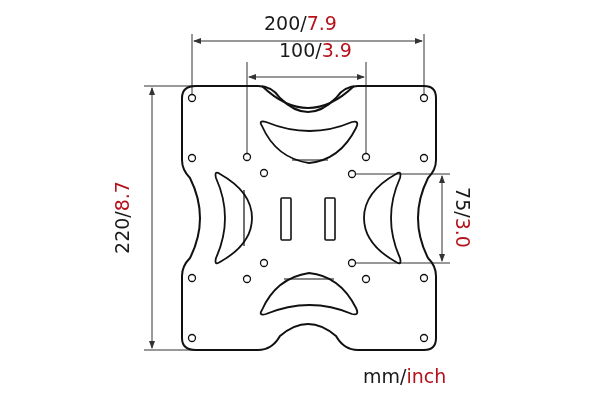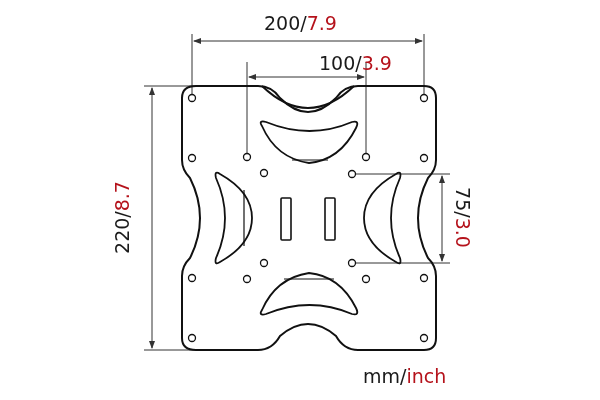--- a/index.html
+++ b/index.html
@@ -84,21 +84,21 @@
     <circle cx="352" cy="263" r="3.5"></circle>
     <circle cx="247" cy="279" r="3.5"></circle>
     <circle cx="366" cy="279" r="3.5"></circle>
   </g>
 </svg>
 
 <div class="lbl" style="left:264px; top:14px;">
   <span>200</span><span>/</span><span class="red">7.9</span>
 </div>
 
-<div class="lbl" style="left:279px; top:54px;margin-left:40px;">
+<div class="lbl" style="left:279px; top:41px;">
   <span>100</span><span>/</span><span class="red">3.9</span>
 </div>
 
 <div class="lbl vert" style="left:86px; top:208px; transform: rotate(-90deg);">
   <span>220</span><span>/</span><span class="red">8.7</span>
 </div>
 
 <div class="lbl vert" style="left:432px; top:208px; transform: rotate(90deg);">
   <span>75</span><span>/</span><span class="red">3.0</span>
 </div>

